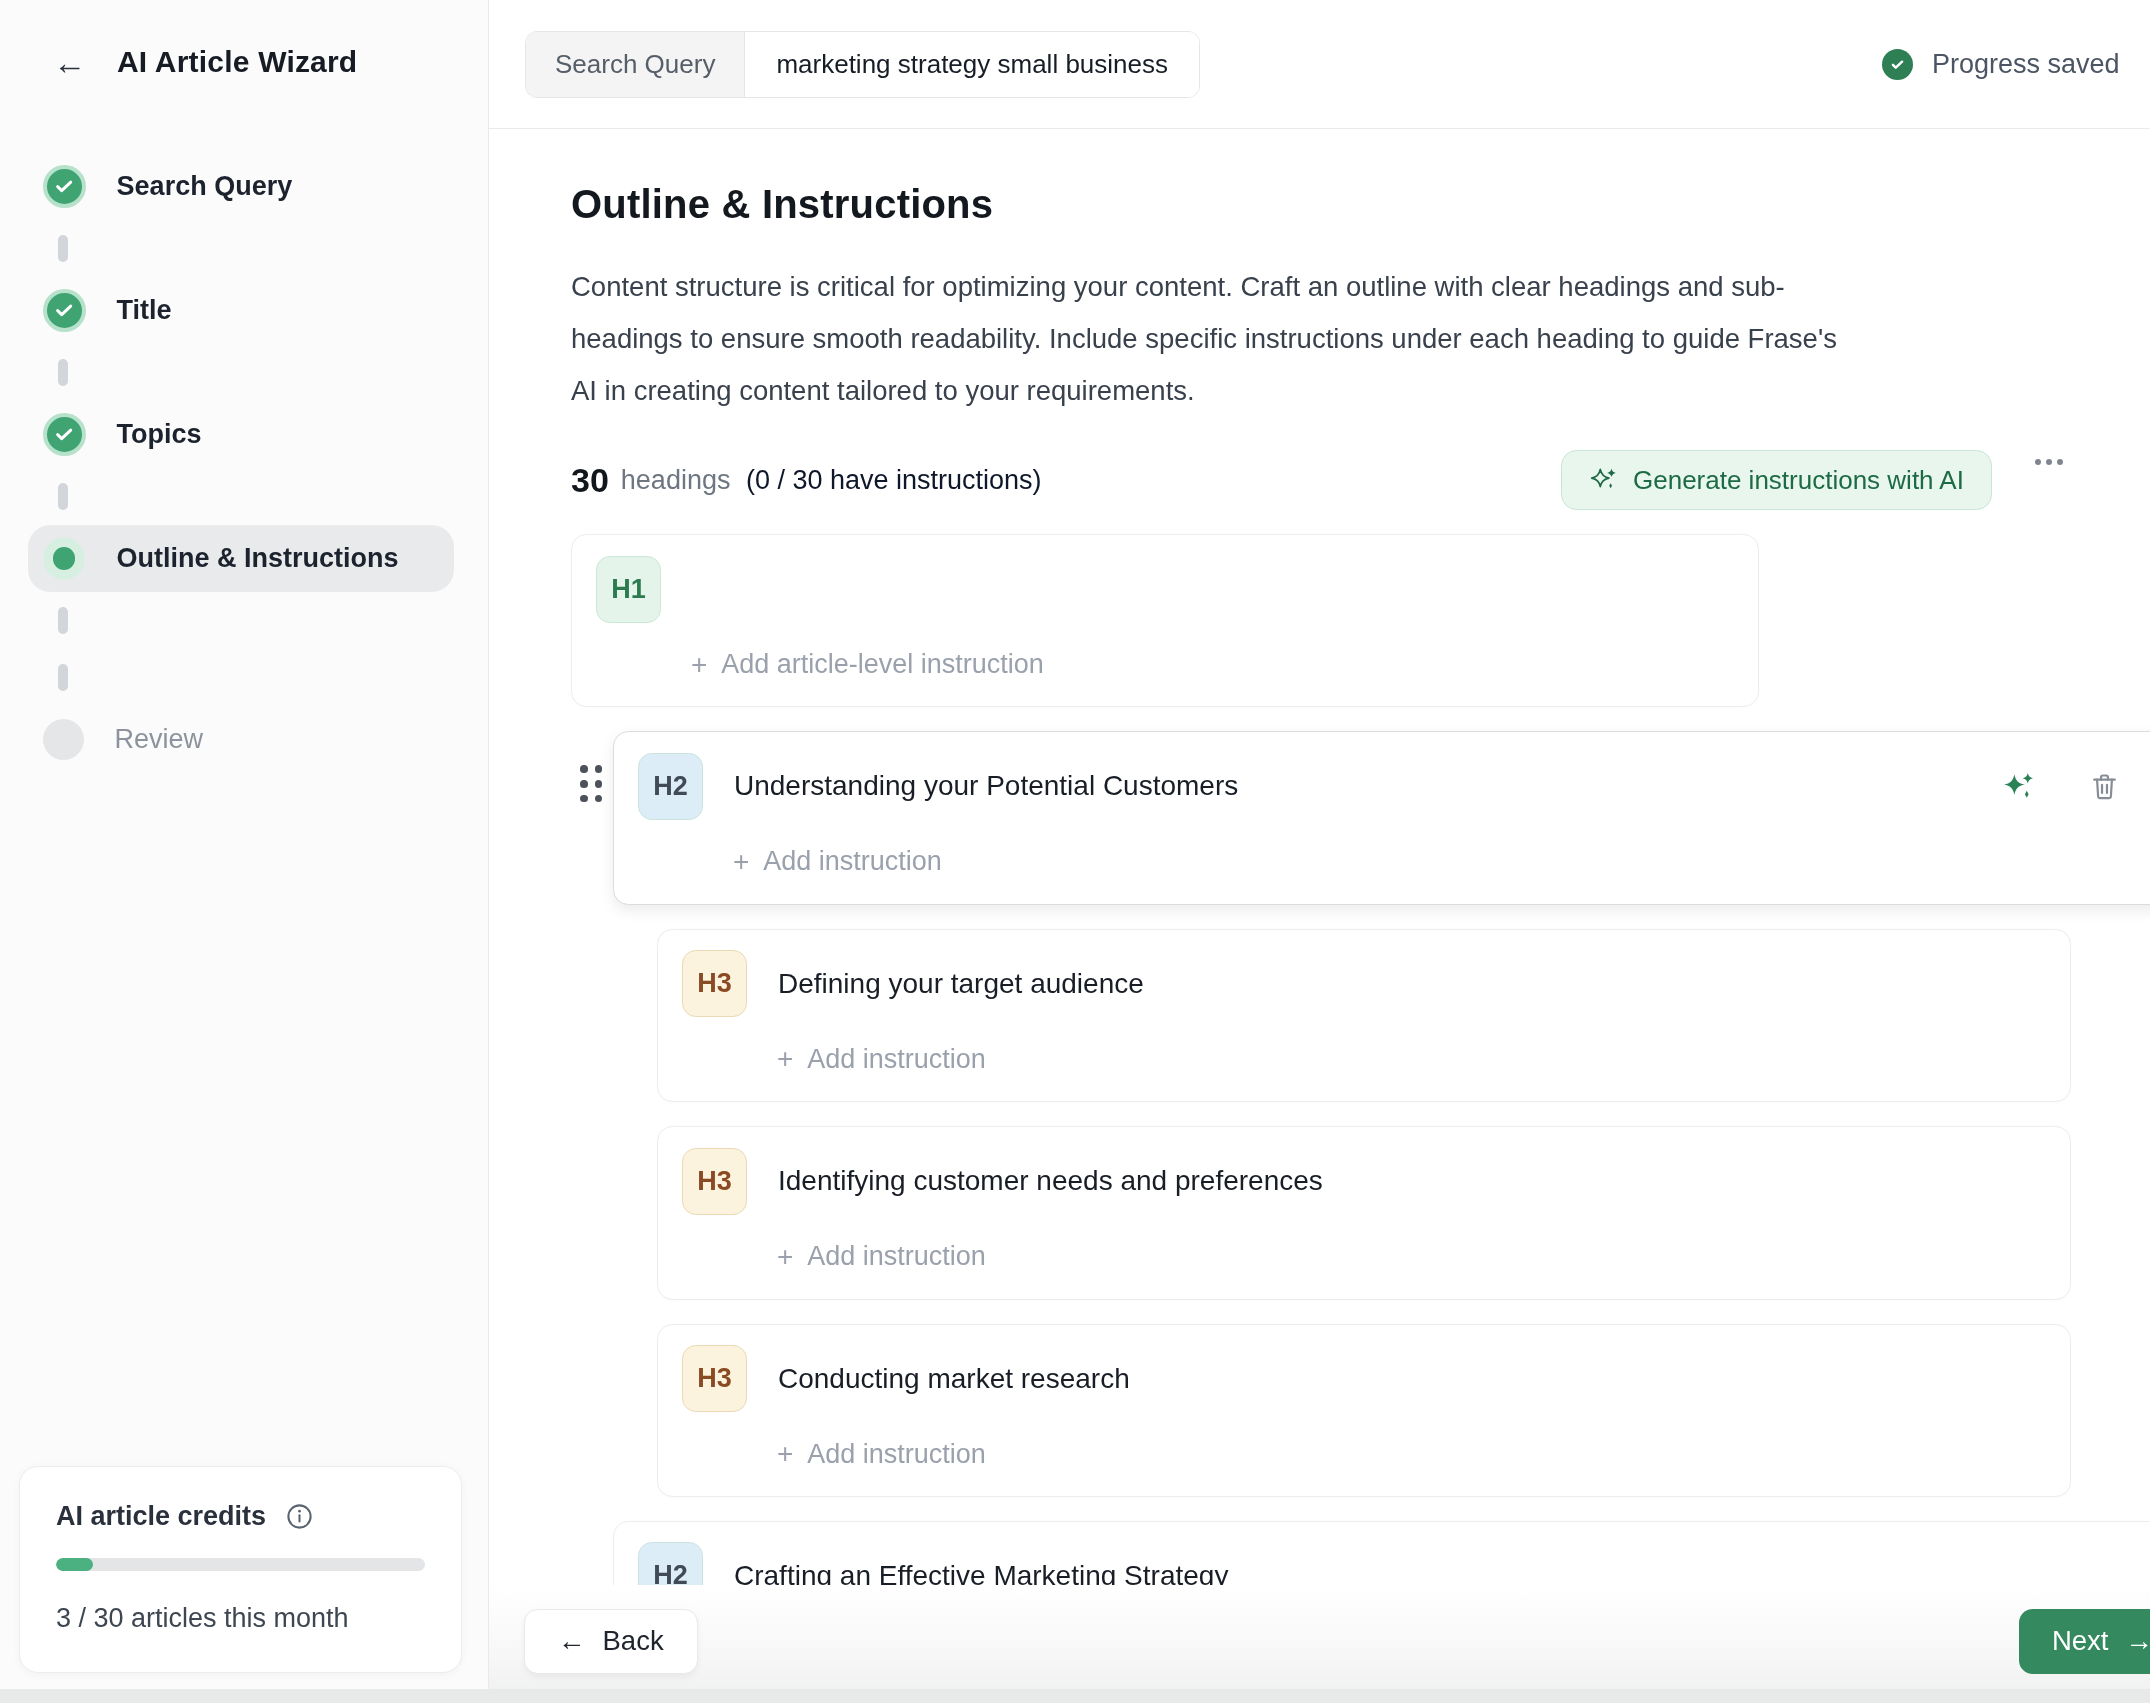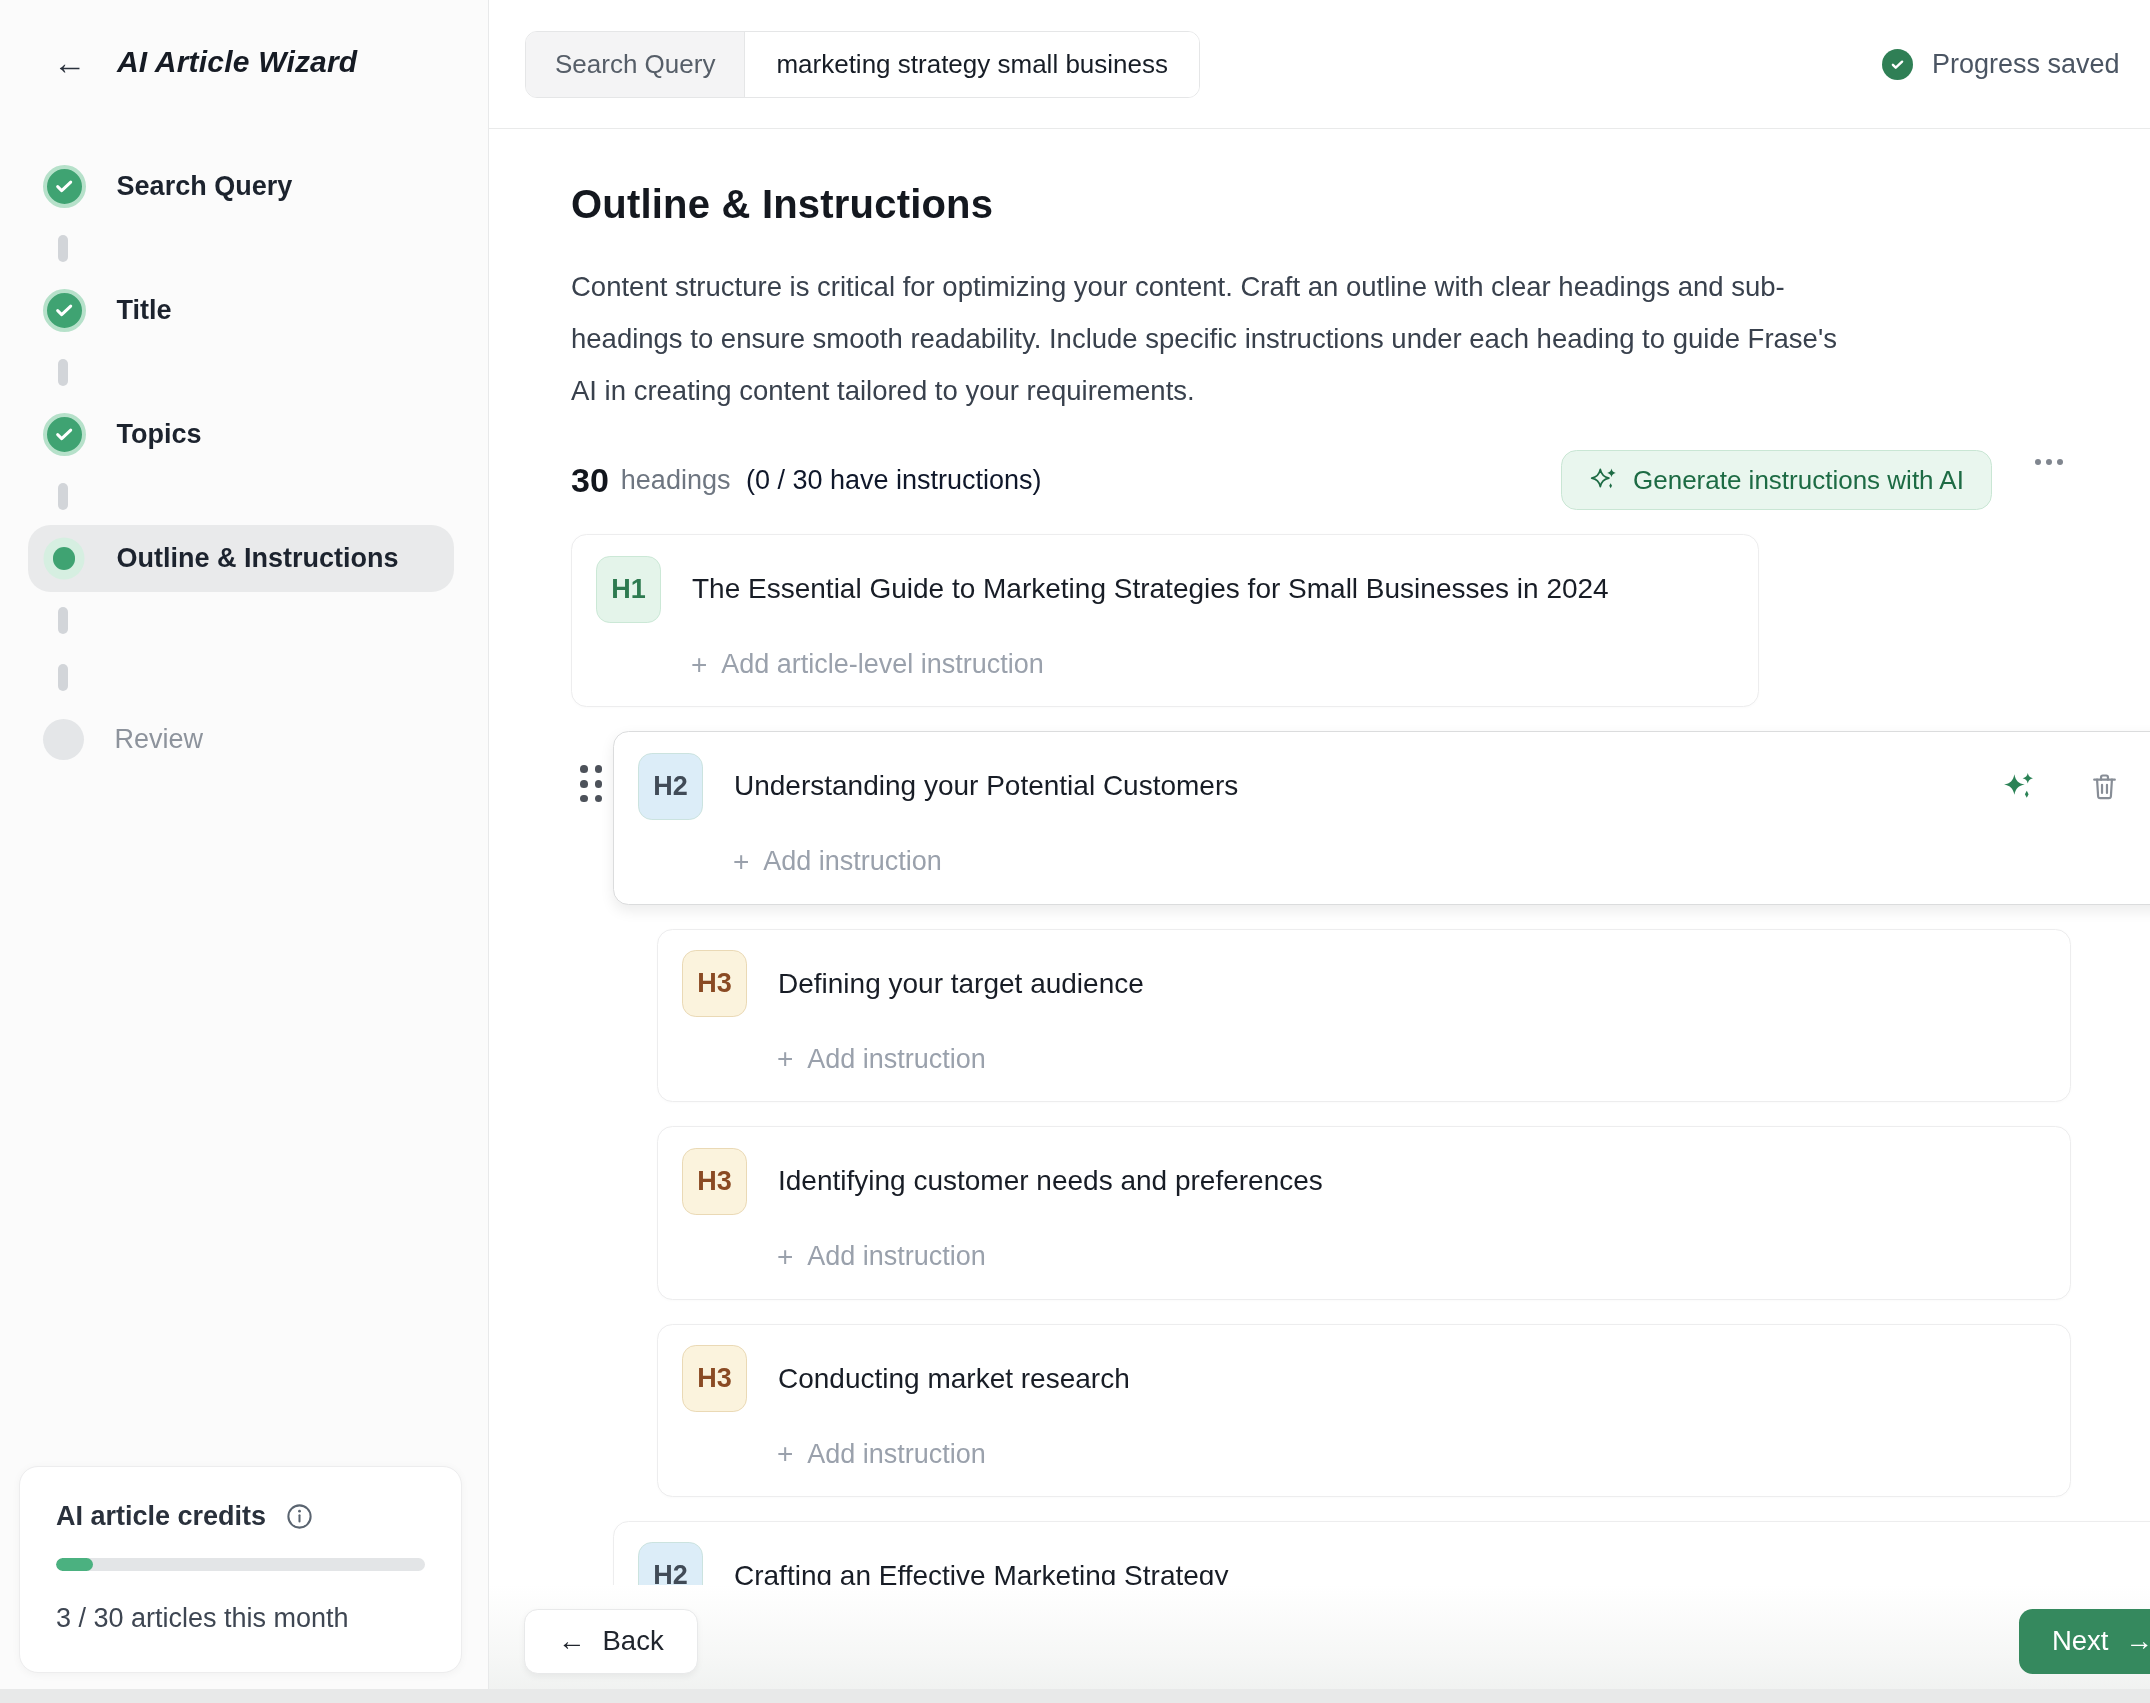--- a/index.html
+++ b/index.html
@@ -4,21 +4,21 @@
 <style>
   * { margin:0; padding:0; box-sizing:border-box; }
   html,body { width:2151px; height:1704px; overflow:hidden; }
   body { font-family:"Liberation Sans","DejaVu Sans",sans-serif; background:#ffffff; color:#1a212b; }
   .app { display:flex; width:2151px; height:1704px; position:relative; }
 
   
   .sidebar { width:489px; flex:0 0 489px; background:#fbfbfb; border-right:1.7px solid #e8e9ea; position:relative; }
   .sidebar-header { display:flex; align-items:center; gap:31px; padding:45px 0 0 53px; }
   .back-arrow { font-size:33px; color:#2a313c; cursor:pointer; line-height:1; }
-  .wizard-title { font-size:30px; font-weight:700; color:#161b24; letter-spacing:0.2px;font-style:italic; }
+  .wizard-title { font-size:30px; font-weight:700; color:#161b24; letter-spacing:0.2px; }
 
   .steps { margin-top:74px; }
   .step { display:flex; align-items:center; gap:31px; height:67px; margin:0 34px 0 28px; padding-left:14.6px; border-radius:22.4px; cursor:pointer; }
   .step.active { background:#e9eaeb; }
   .step-label { font-size:27px; font-weight:600; color:#1c232e; }
   .step.todo .step-label { color:#8d939c; font-weight:400; }
   .check-circle { width:43px; height:43px; border-radius:50%; background:var(--green_check,#3fa372); border:4.3px solid #b6e1ca; display:flex; align-items:center; justify-content:center; flex:0 0 43px; }
   .check-circle svg { width:22.4px; height:22.4px; }
   .todo-circle { width:41px; height:41px; border-radius:50%; background:#e4e6e8; flex:0 0 41px; }
   .active-dot-wrap { width:43px; height:43px; display:flex; align-items:center; justify-content:center; flex:0 0 43px; }
@@ -218,21 +218,20 @@
               <i></i>
               <i></i>
               <i></i>
             </div>
         </div>
       </div>
 
       <div class="card w-h1" style="margin-top:24px;">
         <div class="card-row">
           <span class="badge h1">H1</span>
-          <span class="card-title">The Essential Guide to Marketing Strategies for Small Businesses in 2024</span>
         </div>
         <div class="add-row">
           <span class="add-plus">+</span>
           <span>Add article-level instruction</span>
         </div>
       </div>
 
       <div class="card w-h2 elevated">
         <div class="drag-handle">
             <i></i>

